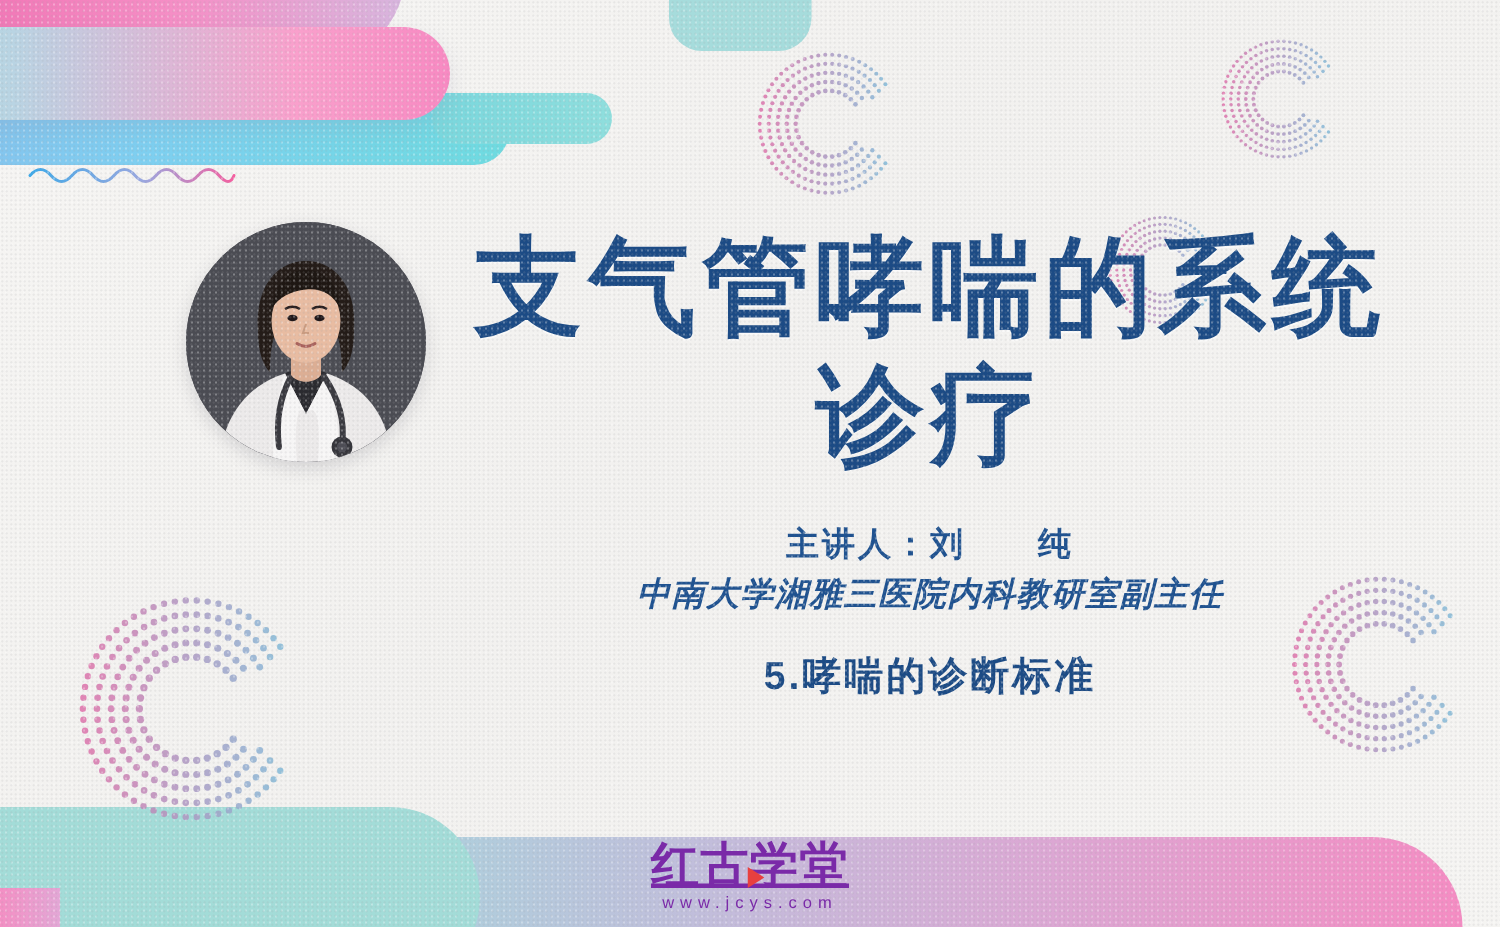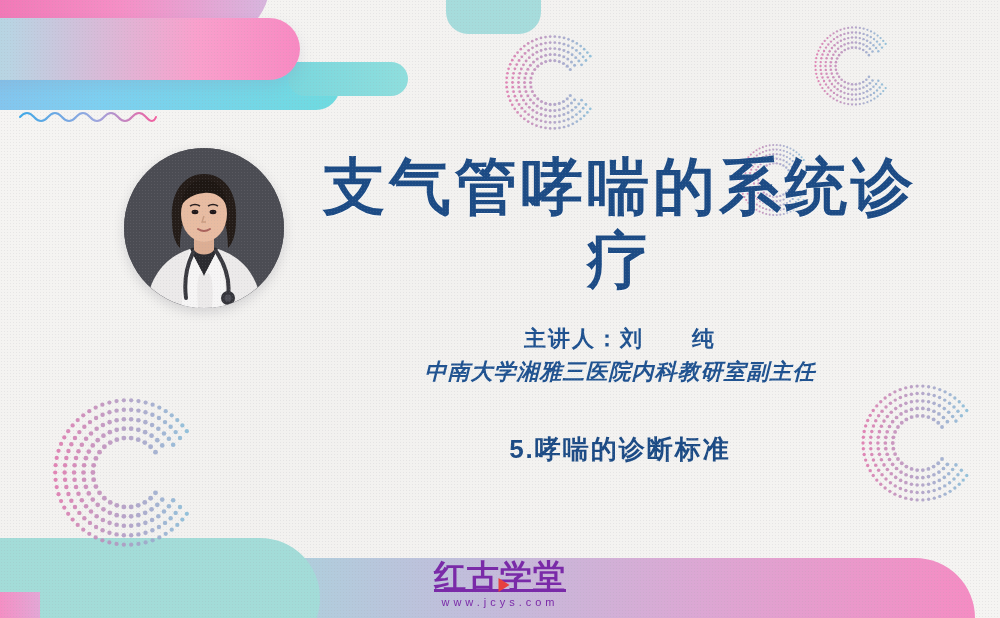--- a/index.html
+++ b/index.html
@@ -93,36 +93,36 @@
     overflow:hidden; z-index:4;
     box-shadow:0 4px 12px rgba(60,60,80,.18);
     background:#4a4b52;
   }
   .portrait svg { display:block; width:160px; height:160px; }
 
   
   .text-col { position:absolute; z-index:5; left:300px; top:150px; width:640px; text-align:center; }
 
   .main-title {
-    font-size:62px; font-weight:bold; color:#1c4b85;
+    font-size:72px; font-weight:bold; color:#1c4b85;
     letter-spacing:4px; line-height:1.18;
     text-shadow:0 1px 0 rgba(255,255,255,.6);
     text-align:center;
   }
   .speaker-line {
     margin-top:26px; font-size:22px; font-weight:bold;
     color:#1f5290; letter-spacing:2px; line-height:1.5;
     white-space:pre;
   }
   .affiliation {
     font-size:22px; font-weight:bold; color:#1f5290;
     letter-spacing:1px; line-height:1.5;font-style:italic;
   }
   .section-title {
-    margin-top:44px; font-size:26px; font-weight:bold;
+    margin-top:21px; font-size:26px; font-weight:bold;
     color:#1c4b85; letter-spacing:2px;
   }
 
   
   .logo-wrap {
     position:absolute; z-index:7; left:50%; transform:translateX(-50%);
     bottom:10px; text-align:center; width:220px;
   }
   .logo-mark {
     font-size:32px; font-weight:bold; color:#7a2aa8;

